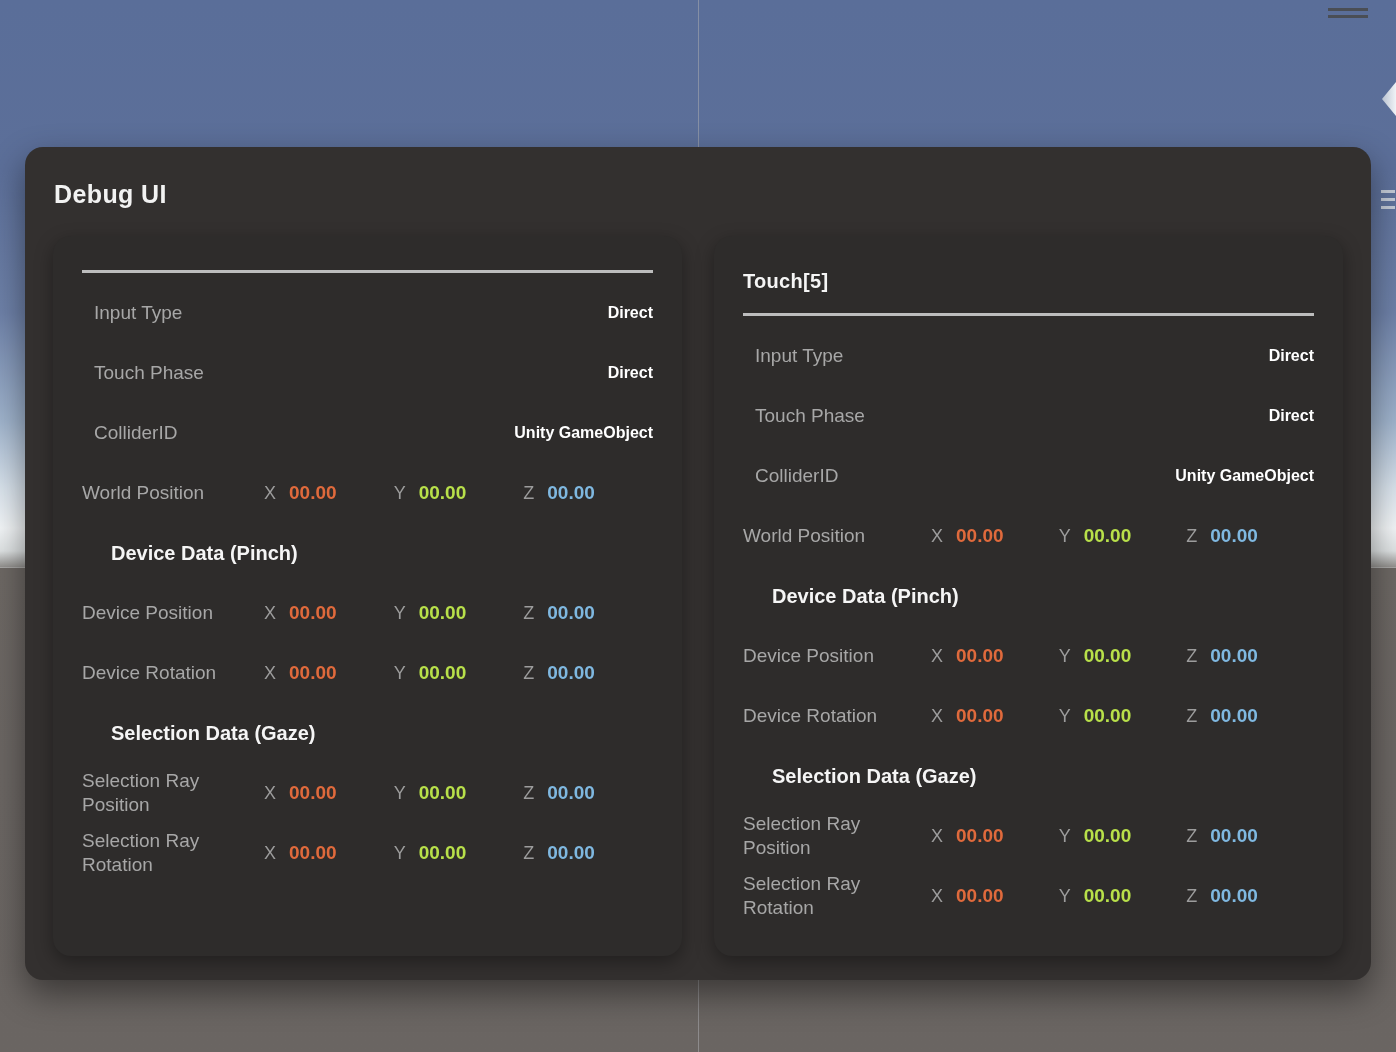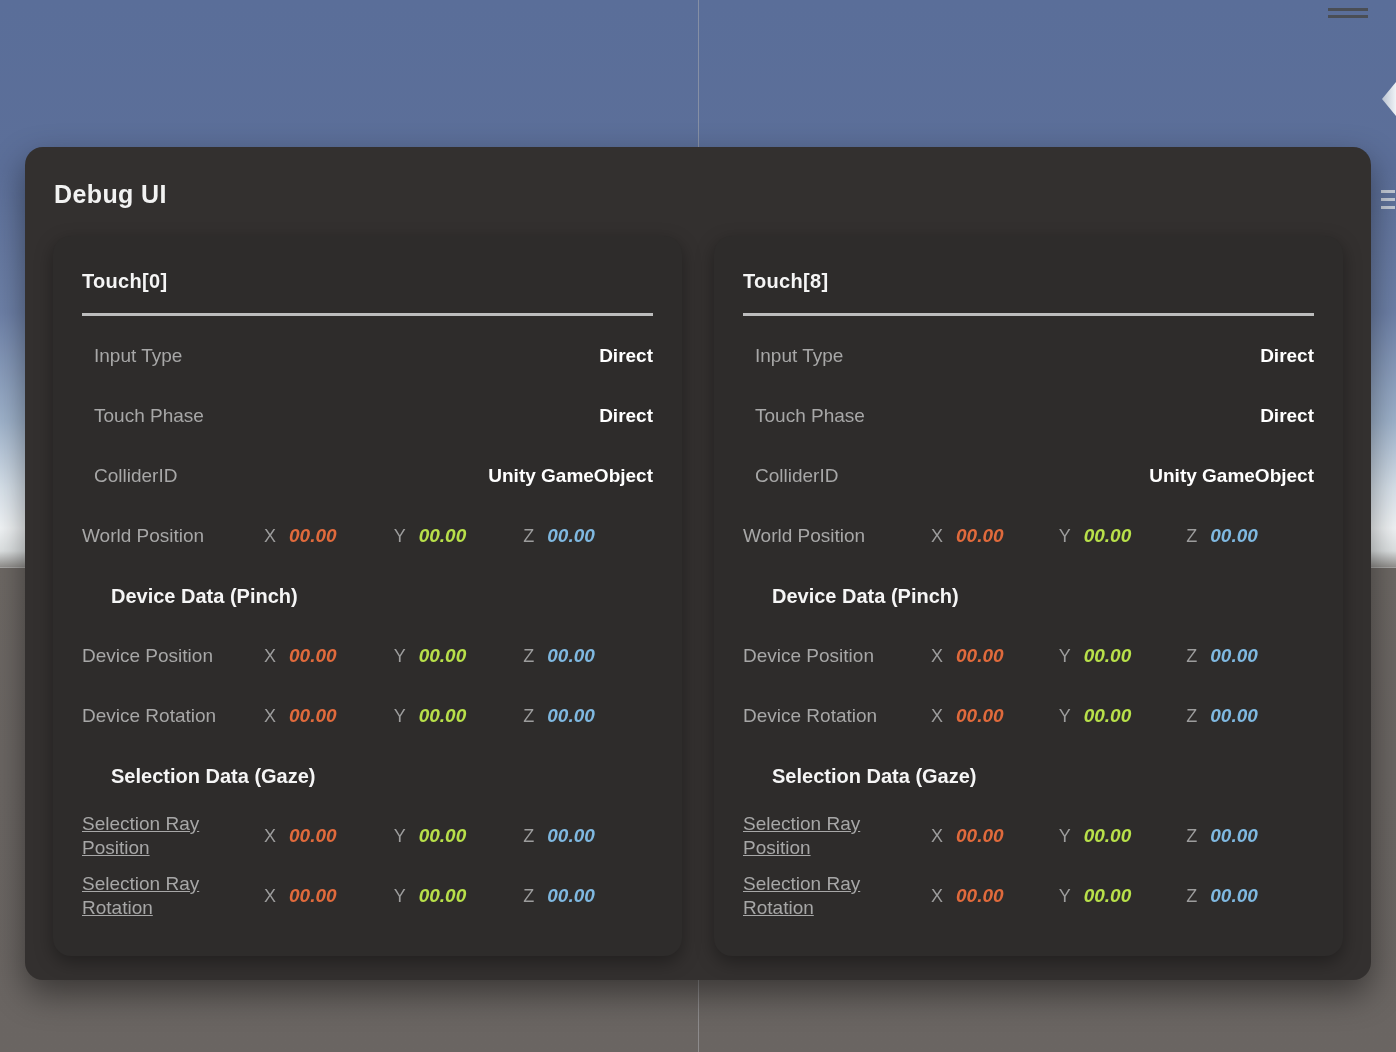--- a/index.html
+++ b/index.html
@@ -190,21 +190,21 @@
   .kv-label {
     font-size: 19px;
     color: #a7a7a7;
     flex: 0 0 auto;
     line-height: 1.28;
     margin-left: 12px;
   }
 
   .kv-value {
     margin-left: auto;
-    font-size: 19px;
+    font-size: 16px;
     color: #ffffff;
     font-weight: 600;
     white-space: nowrap;
   }
 
   .section-head {
     font-size: 20px;
     font-weight: bold;
     color: #f5f5f5;
     height: 60px;
@@ -220,40 +220,39 @@
     height: 60px;
     justify-content: space-between;
   }
   .vec-label {
     font-size: 19px;
     color: #a7a7a7;
     width: 182px;
     flex: 0 0 182px;
     line-height: 1.27;
   }
-  .vec-label.two-line { font-size: 19px; text-decoration: underline; }
+  .vec-label.two-line { font-size: 19px; }
 
   .vec-fields {
     display: flex;
     flex: 1 1 auto;
   }
   .vec-field {
     display: flex;
     align-items: baseline;
     width: 33.33%;
   }
   .axis-tag {
     font-size: 18px;
     color: #9c9c9c;
     margin-right: 13px;
   }
   .axis-num {
     font-size: 19px;
     font-weight: 600;
-    font-style: italic;
   }
   .ax-x { color: #e06a3c; }
   .ax-y { color: #b8e04a; }
   .ax-z { color: #7fb8e0; }
 
   
   .card-right .vec-label { width: 188px; flex: 0 0 188px; }
 </style>
 </head>
 <body>
@@ -294,21 +293,20 @@
     <div class="gizmo-origin" style="left:692px; top:621px; width:10px; height:10px;"></div>
   </div>
 
   <div id="debug-panel">
 
     <div id="panel-title">Debug UI</div>
 
     <div id="cards">
 
       <div class="touch-card card-left">
-        <div class="card-title">Touch[0]</div>
         <div class="card-divider"></div>
 
         <div class="kv-row">
           <span class="kv-label">Input Type</span>
           <span class="kv-value">Direct</span>
         </div>
         <div class="kv-row">
           <span class="kv-label">Touch Phase</span>
           <span class="kv-value">Direct</span>
         </div>
@@ -406,21 +404,21 @@
             </span>
             <span class="vec-field">
               <span class="axis-tag">Z</span>
               <span class="axis-num ax-z">00.00</span>
             </span>
           </span>
         </div>
       </div>
 
       <div class="touch-card card-right">
-        <div class="card-title">Touch[8]</div>
+        <div class="card-title">Touch[5]</div>
         <div class="card-divider"></div>
 
         <div class="kv-row">
           <span class="kv-label">Input Type</span>
           <span class="kv-value">Direct</span>
         </div>
         <div class="kv-row">
           <span class="kv-label">Touch Phase</span>
           <span class="kv-value">Direct</span>
         </div>

